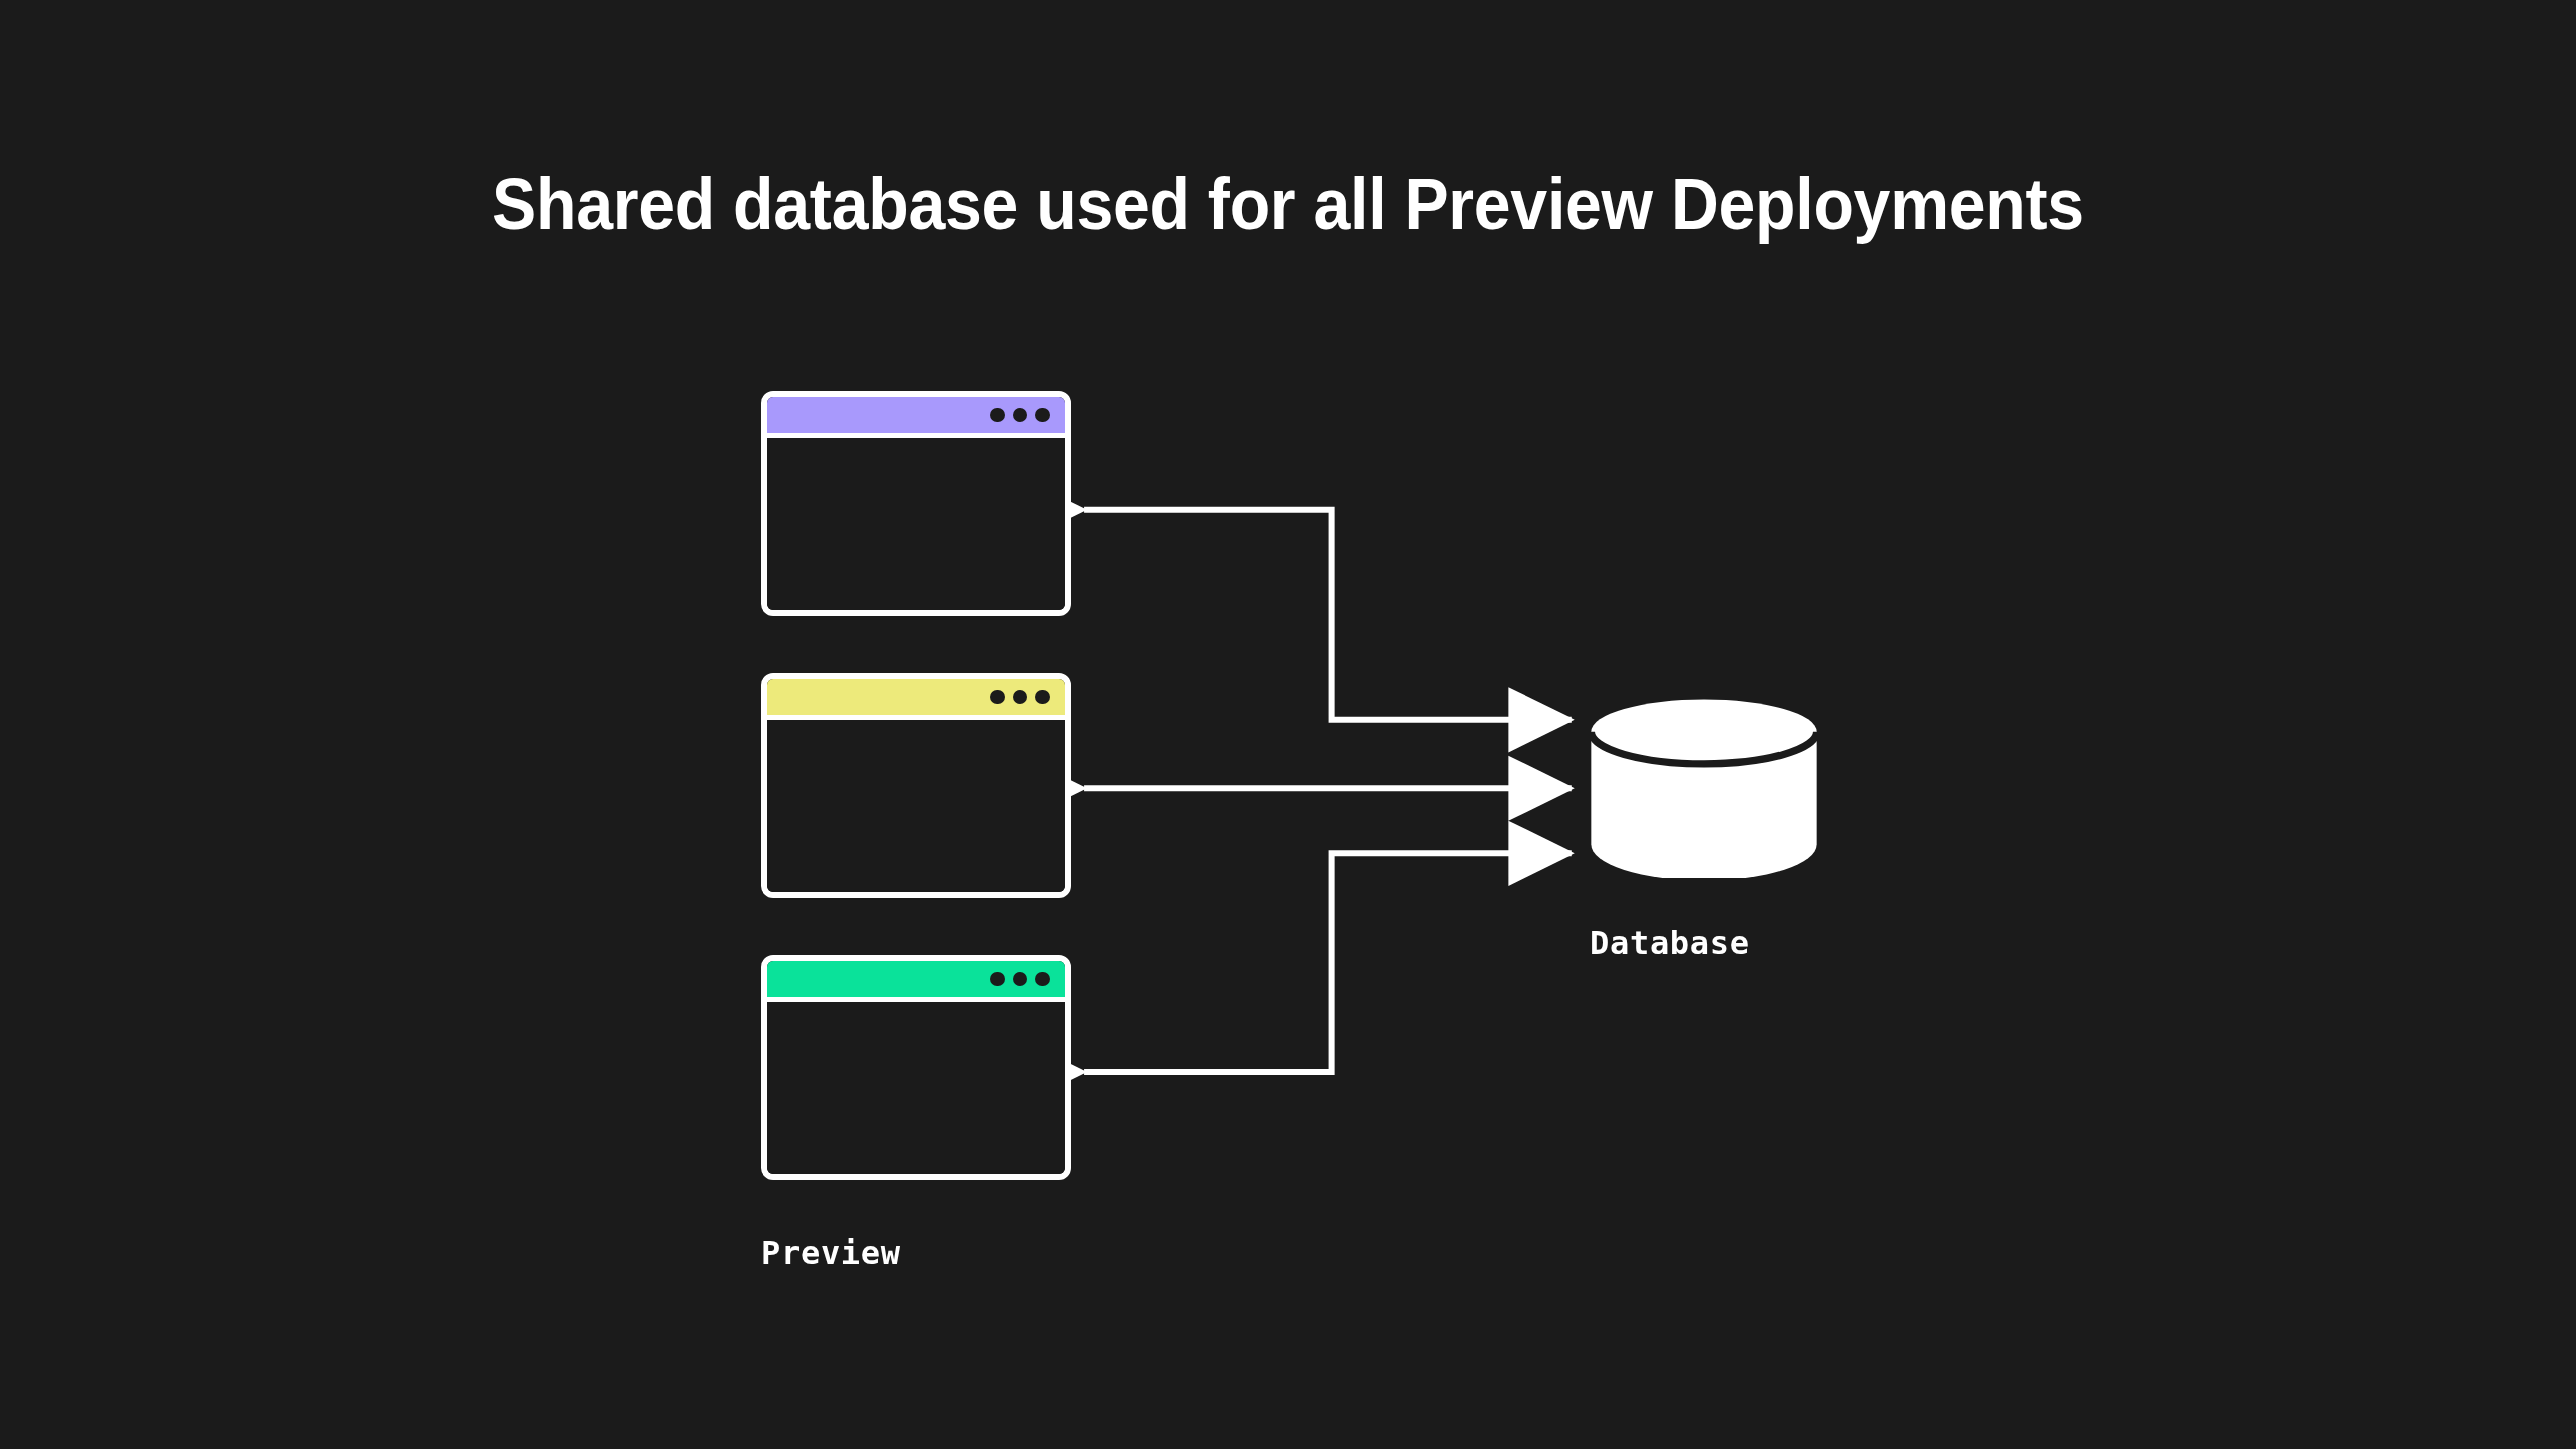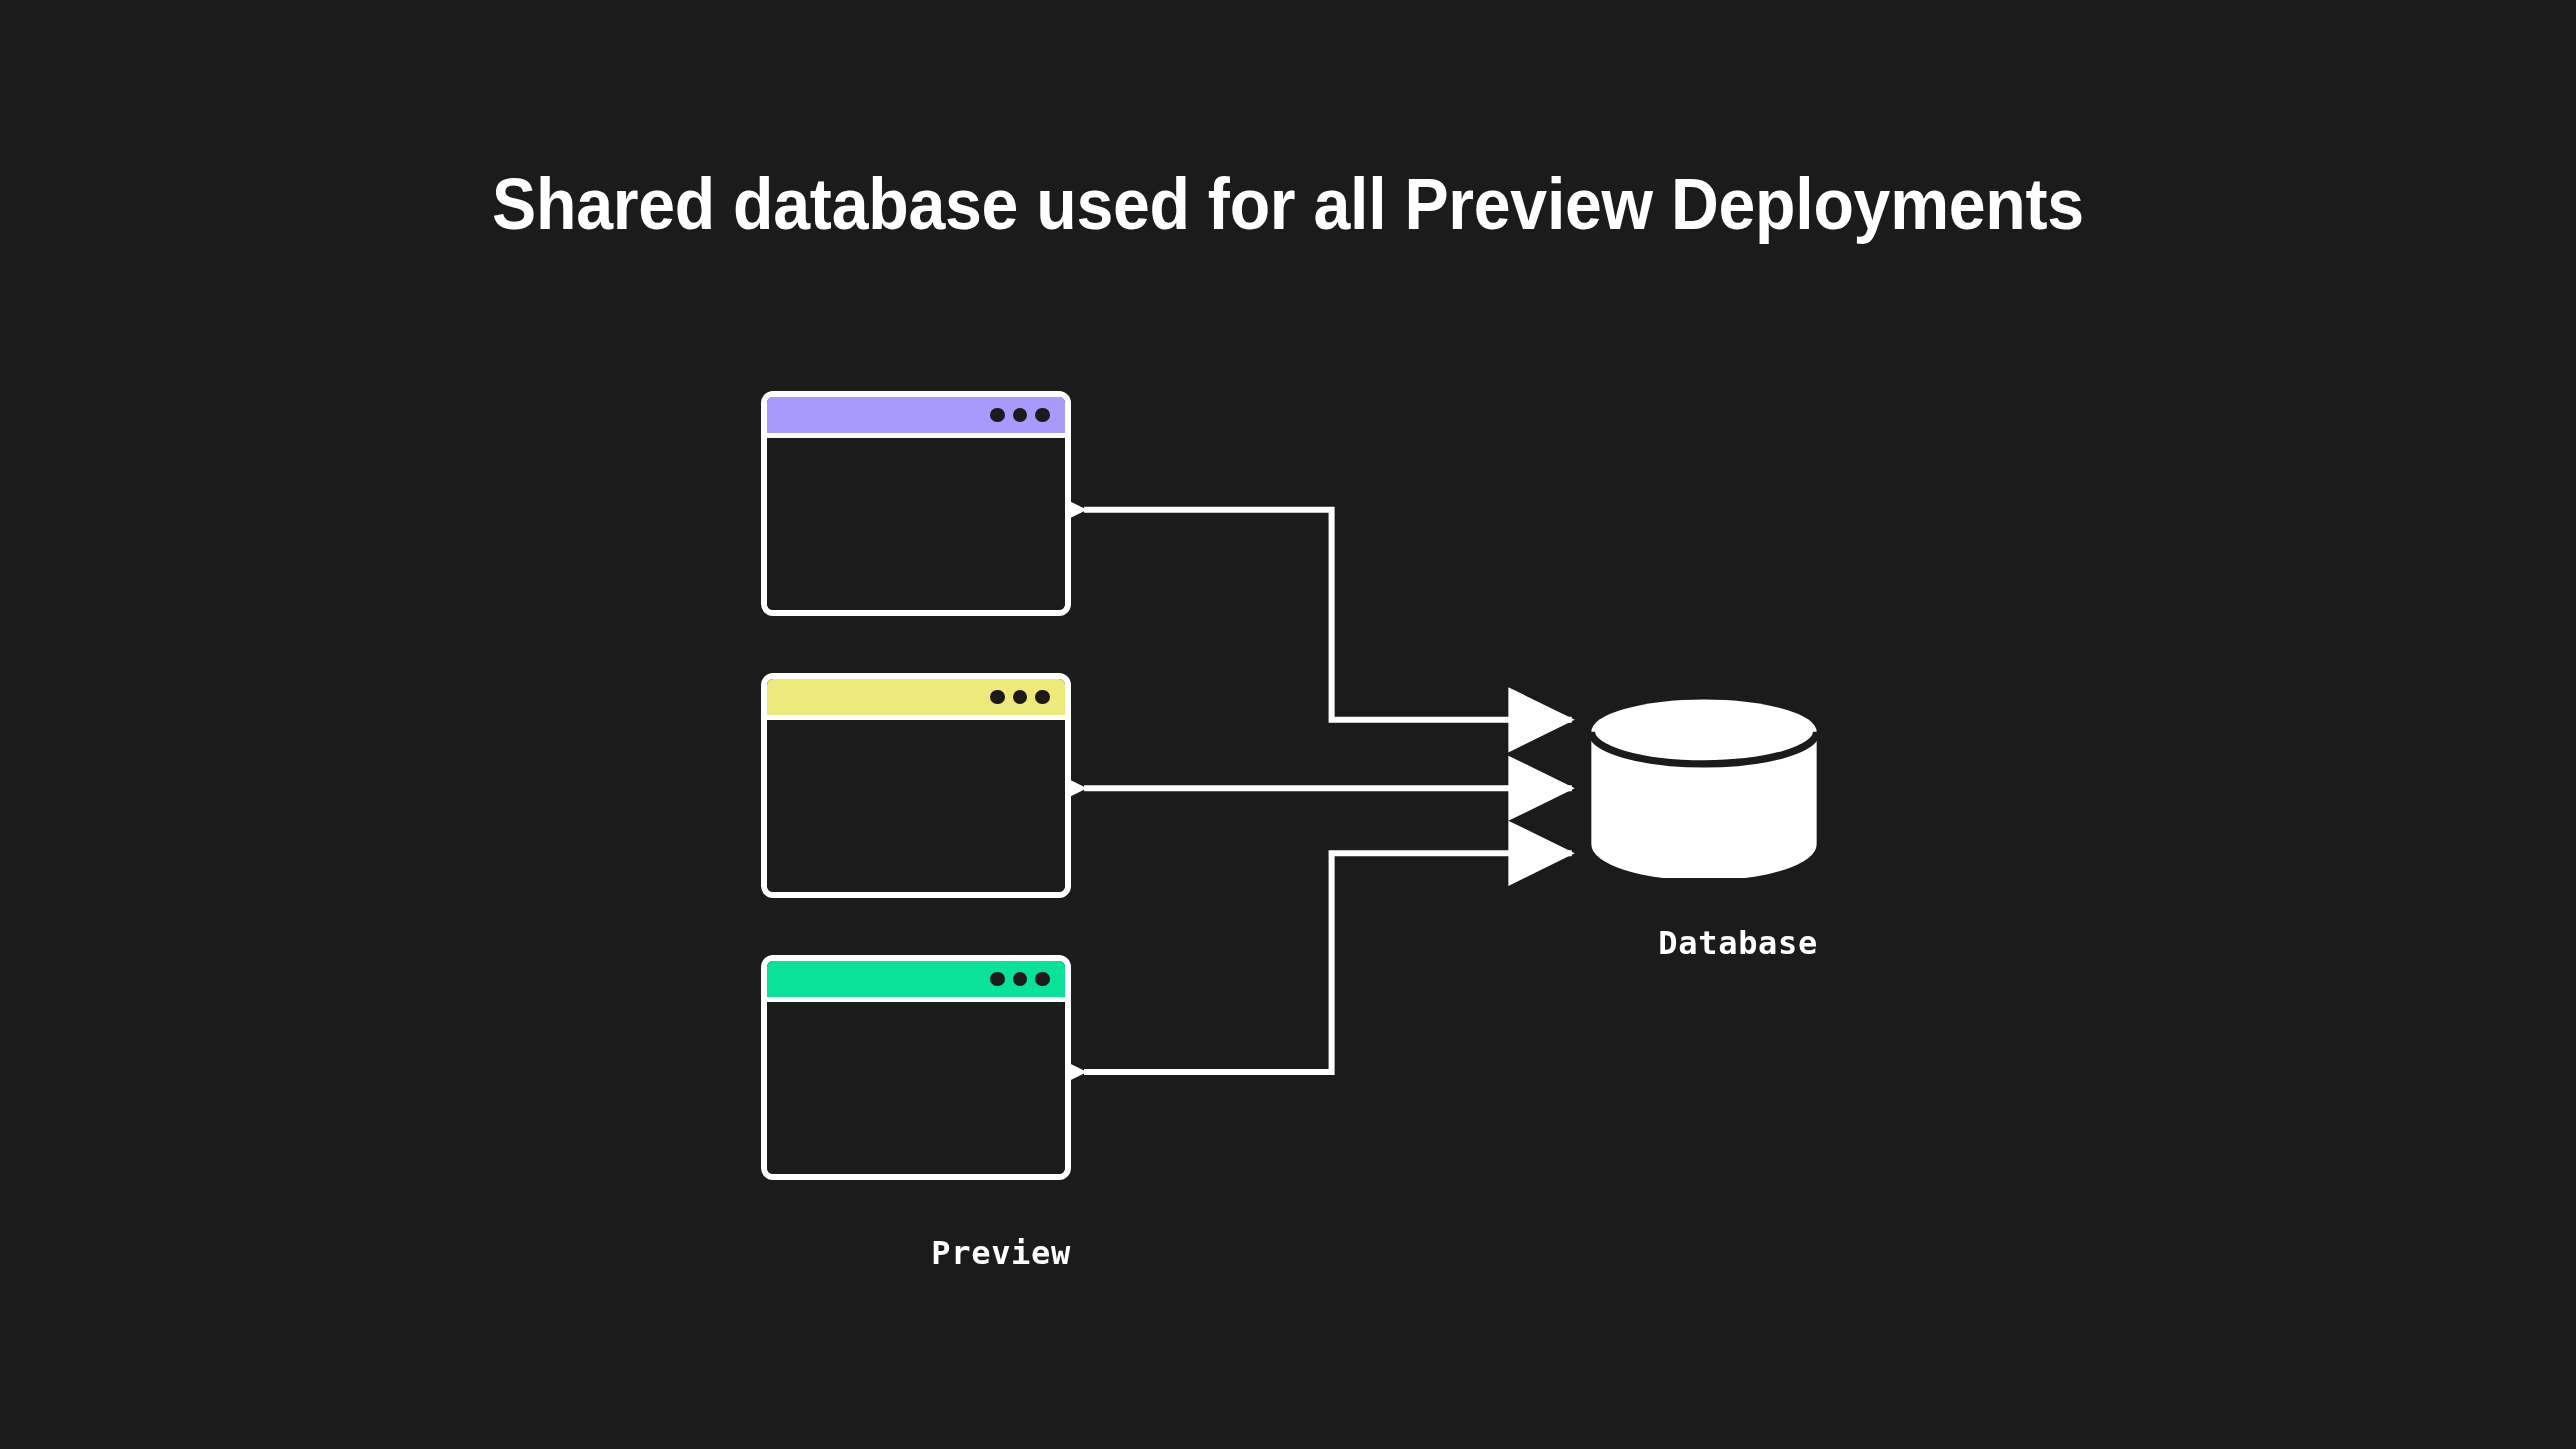--- a/index.html
+++ b/index.html
@@ -101,21 +101,21 @@
 
   
   .diagram-label {
     position: absolute;
     color: #ffffff;
     font-family: "DejaVu Sans Mono", "Liberation Mono", monospace;
     font-weight: 700;
     font-size: 32px;
     letter-spacing: 0.7px;
     white-space: nowrap;
-    text-align: right;
+    text-align: left;
   }
   #label-database {
     left: 1590px;
     top: 924px;
     width: 228px;
   }
   #label-previews {
     left: 761px;
     top: 1234px;
     width: 310px;

